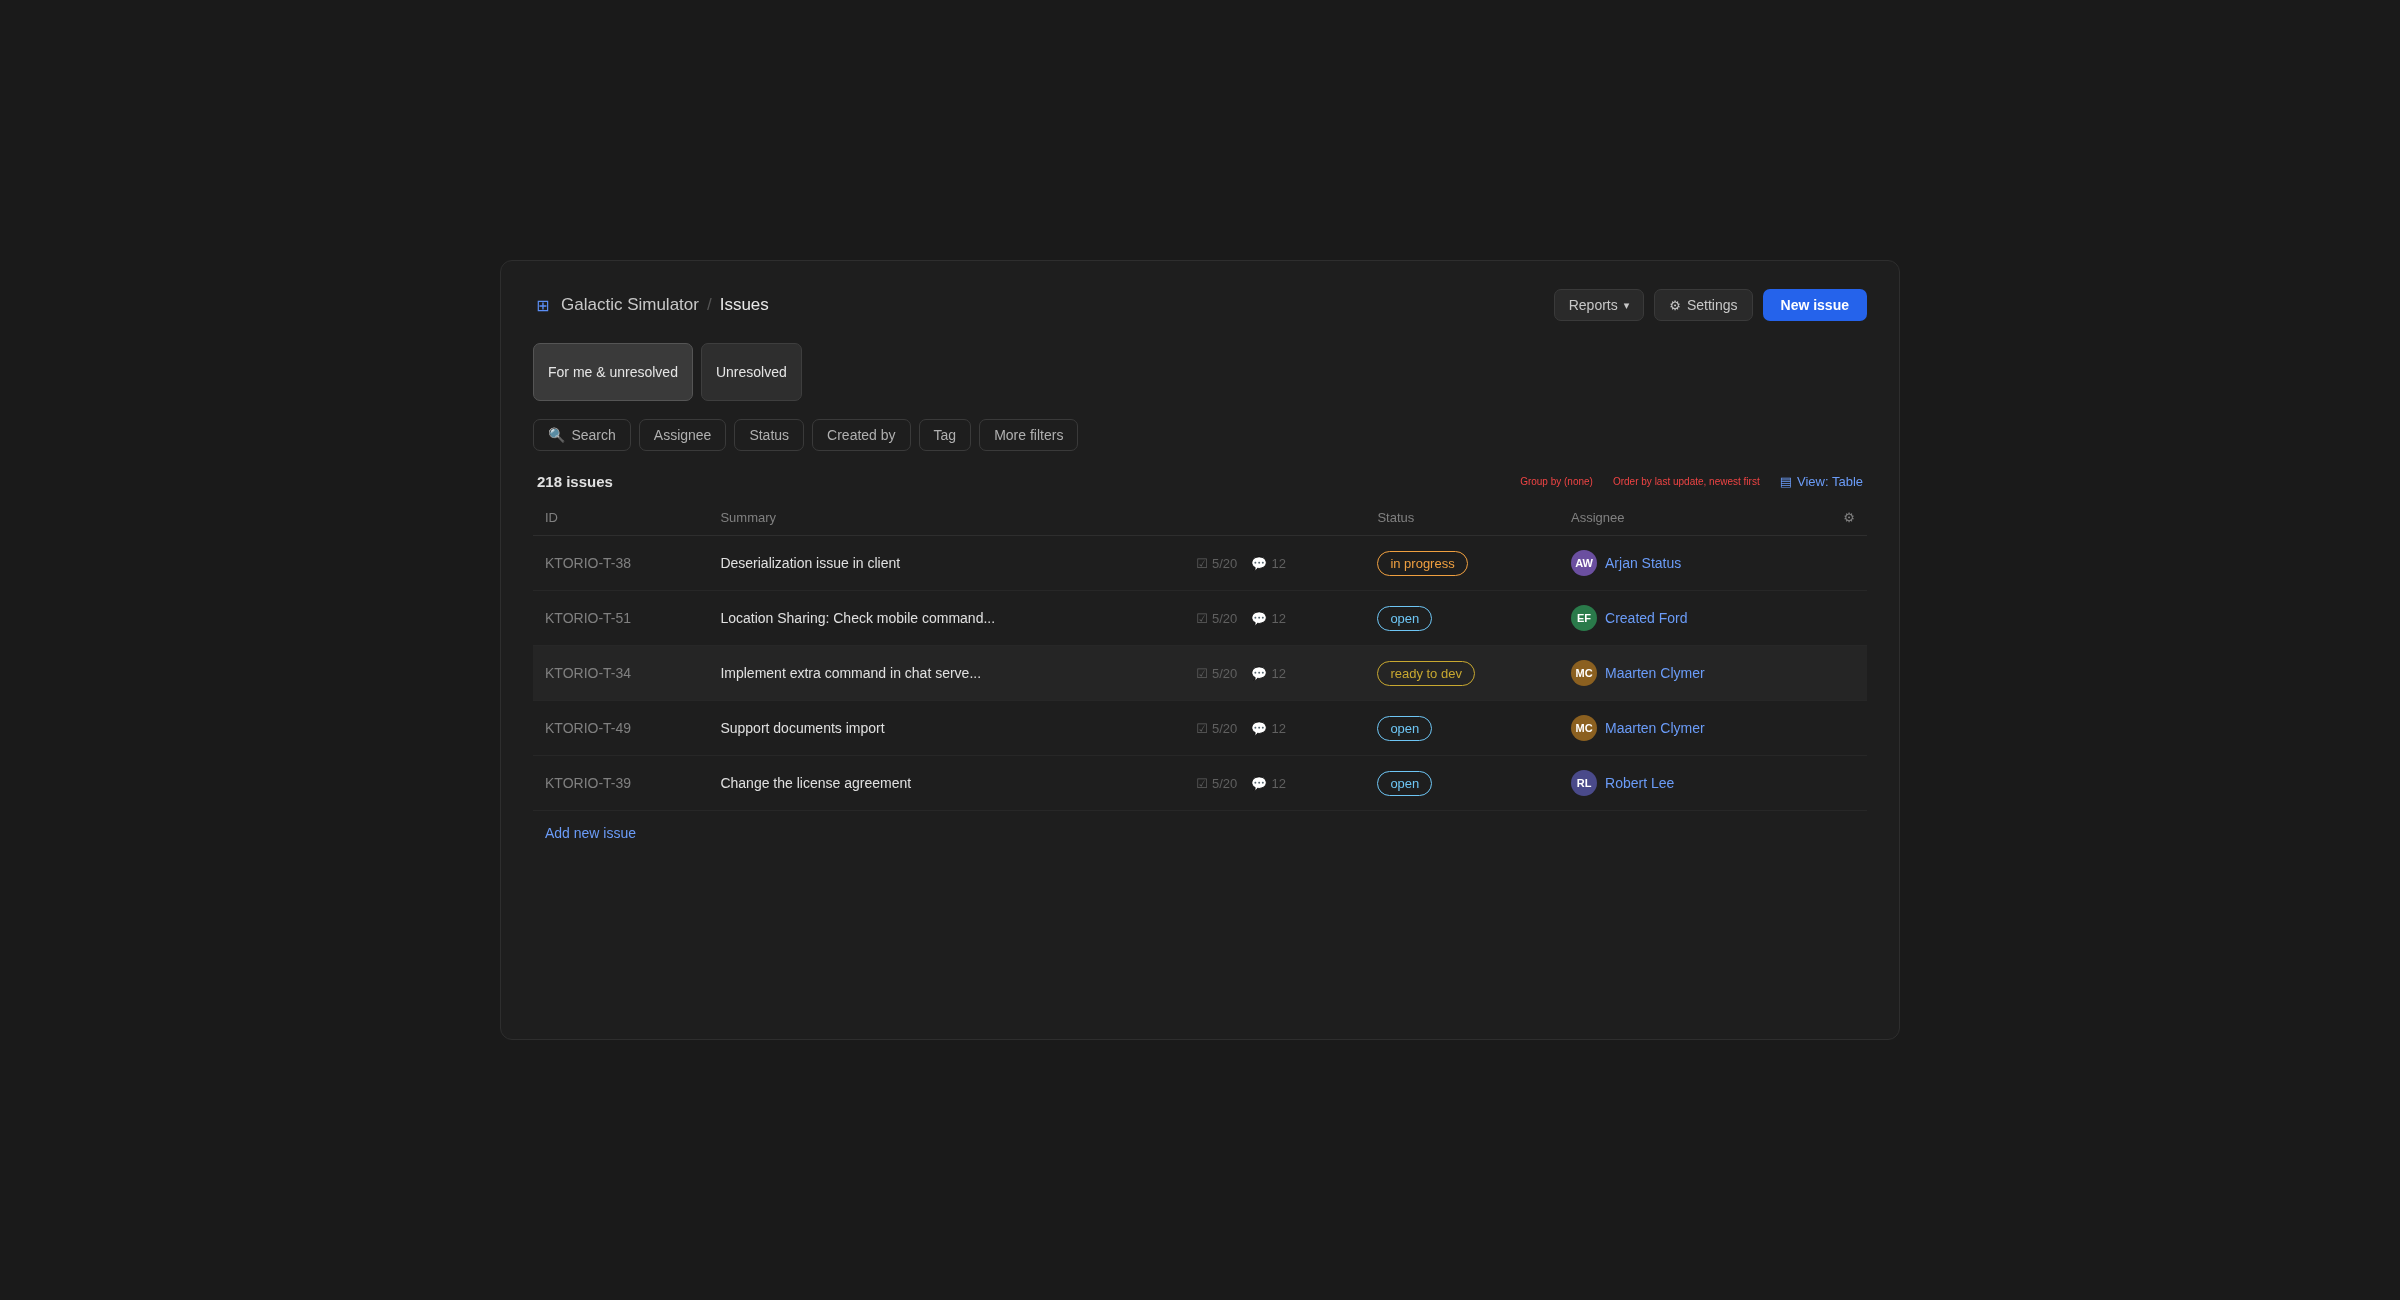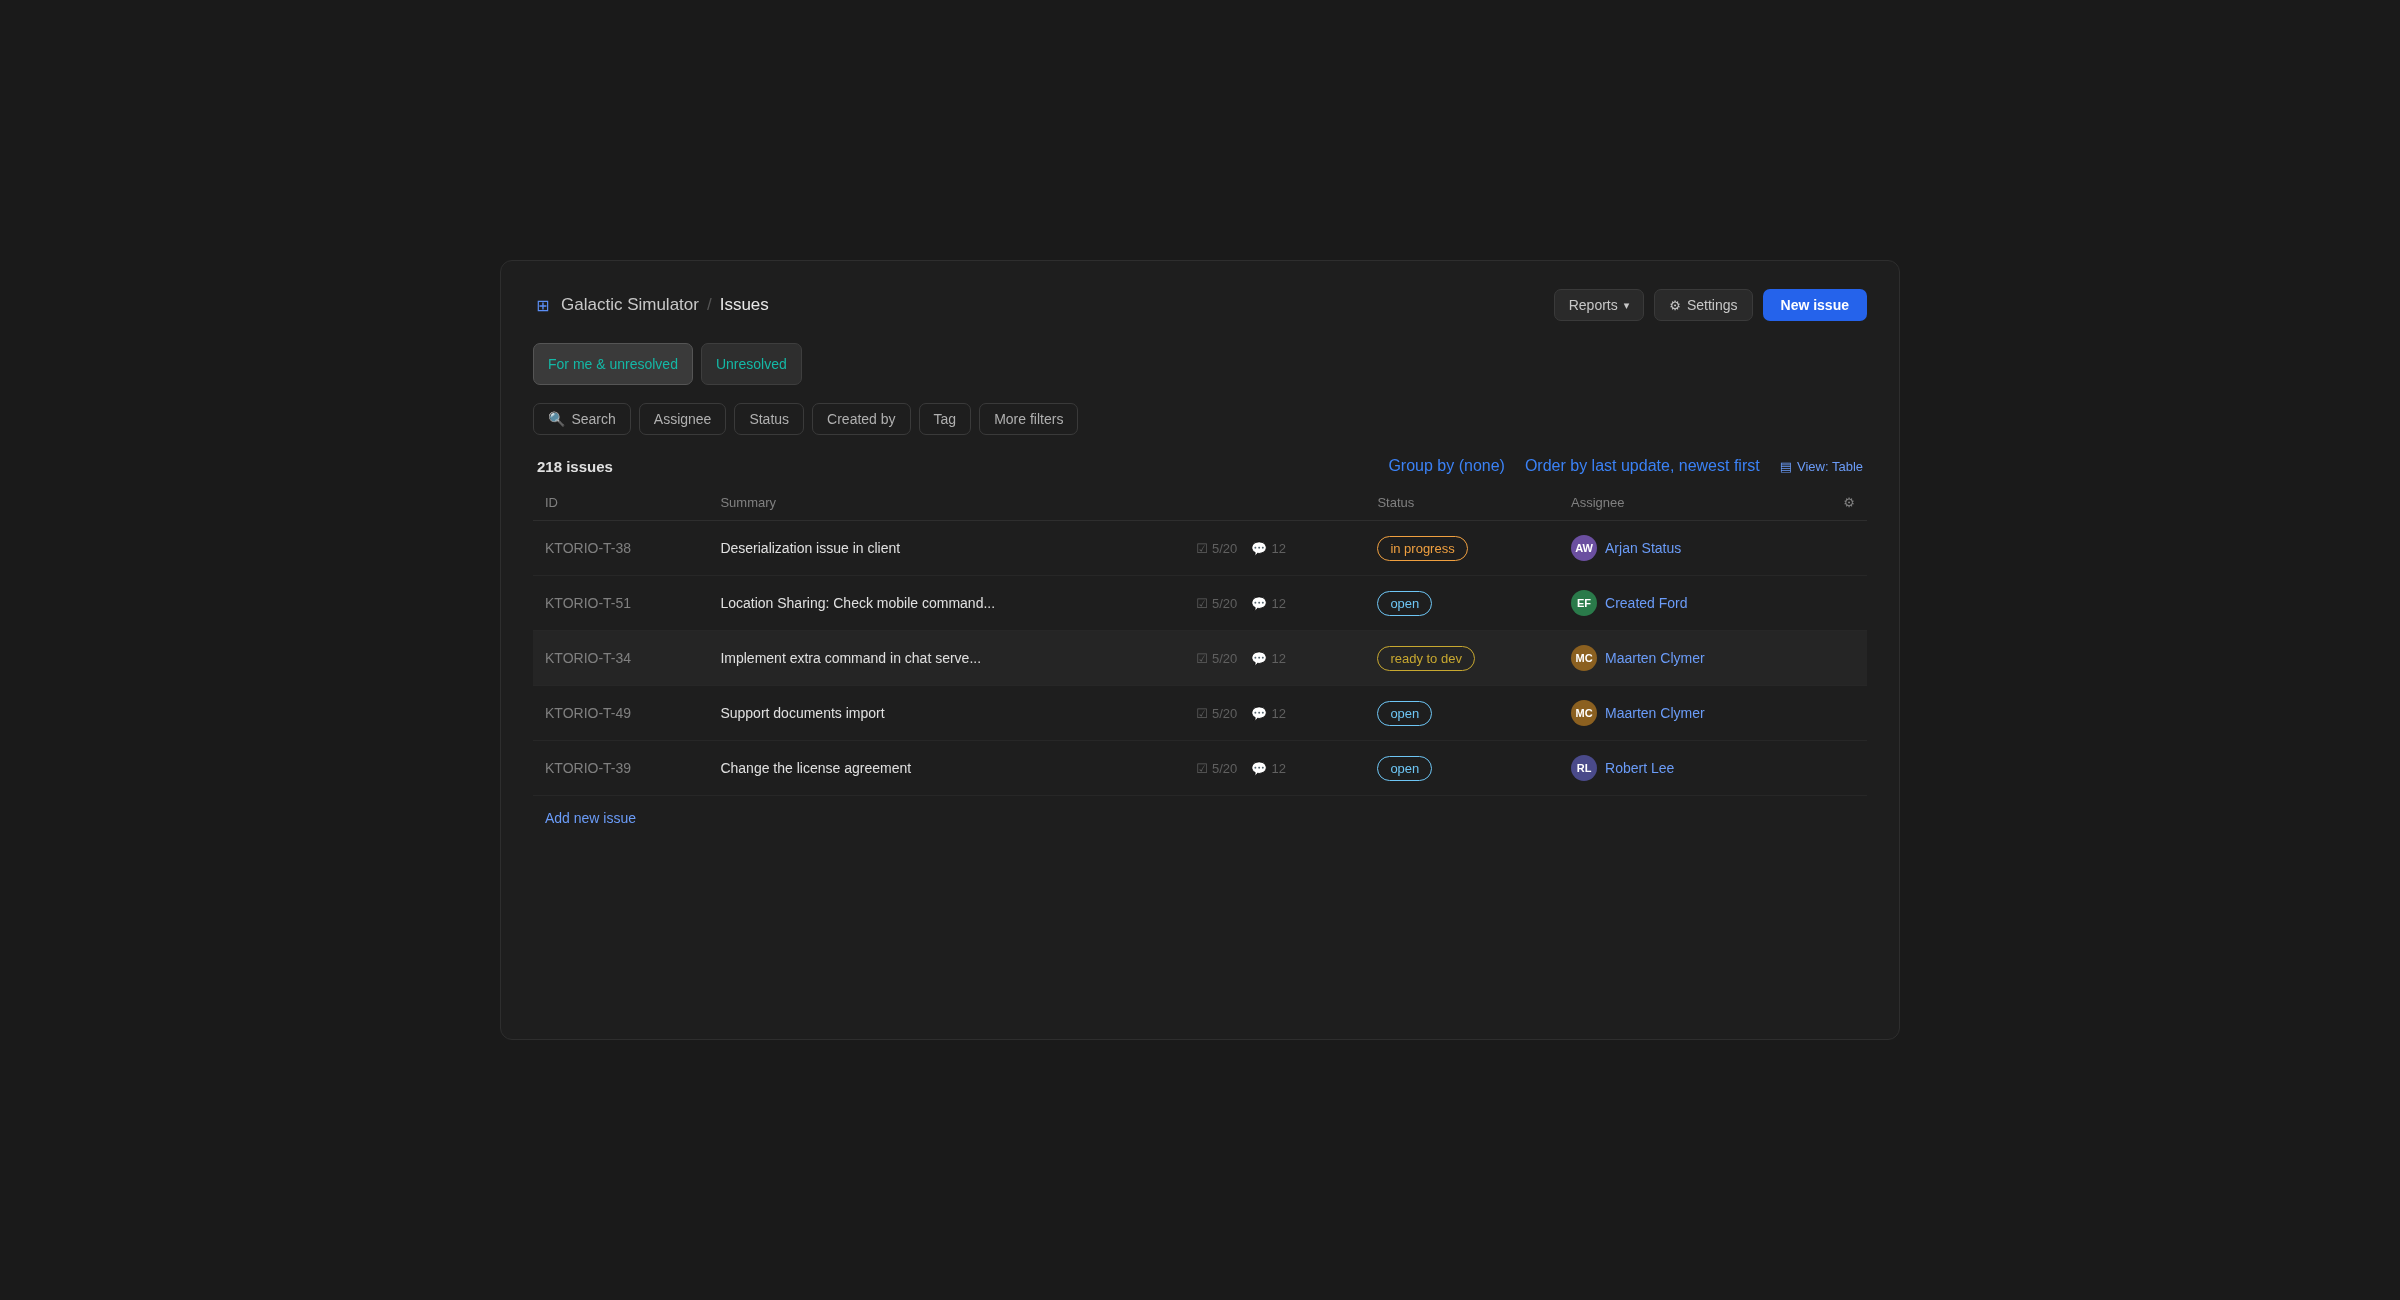--- a/index.html
+++ b/index.html
@@ -96,22 +96,22 @@
       cursor: pointer;
     }
     .filter-chips {
       display: flex;
       gap: 8px;
       margin-bottom: 18px;
     }
     .chip {
       background: #2e2e2e;
       border: 1px solid #3e3e3e;
-      color: #14b8a6;
-      padding: 12px 14px;
+      color: #e5e5e5;
+      padding: 20px 14px;
       border-radius: 7px;
       font-size: 14px;
       cursor: pointer;
     }
     .chip.active {
       background: #3a3a3a;
       border-color: #555;
     }
     .filter-bar {
       display: flex;
@@ -141,22 +141,22 @@
       font-size: 15px;
       font-weight: 600;
       color: #e0e0e0;
     }
     .meta-controls {
       display: flex;
       align-items: center;
       gap: 20px;
     }
     .meta-link {
-      color: #3b82f6;
-      font-size: 16px;
+      color: #ef4444;
+      font-size: 10px;
       cursor: pointer;
     }
     .view-toggle {
       display: flex;
       align-items: center;
       gap: 5px;
       color: #6b9cf8;
       font-size: 13px;
       cursor: pointer;
     }

